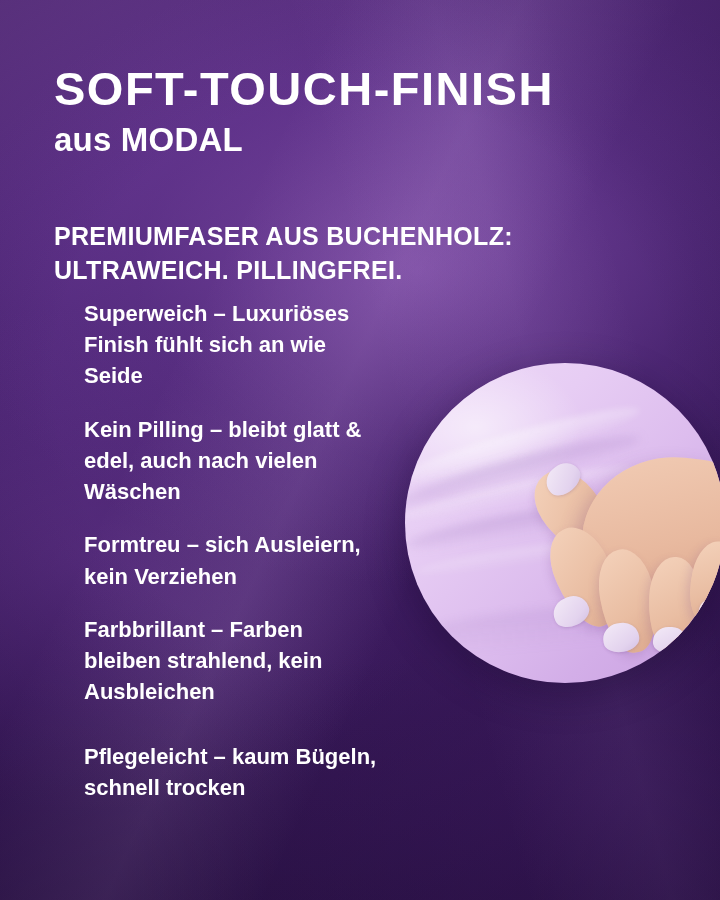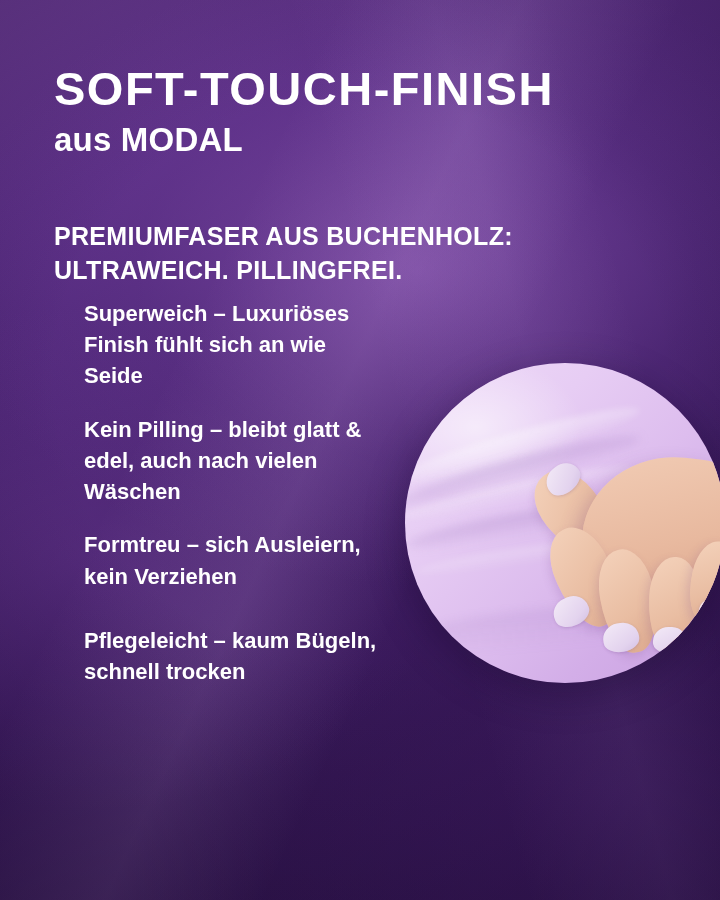--- a/index.html
+++ b/index.html
@@ -181,20 +181,21 @@
       <div class="line1">SOFT-TOUCH-FINISH</div>
       <div class="line2">aus MODAL</div>
     </div>
 
     <div class="subhead">PREMIUMFASER AUS BUCHENHOLZ: ULTRAWEICH. PILLINGFREI.</div>
 
     <div class="bullets">
       <div class="bullet">Superweich – Luxuriöses Finish fühlt sich an wie Seide</div>
       <div class="bullet">Kein Pilling – bleibt glatt &amp; edel, auch nach vielen Wäschen</div>
       <div class="bullet">Formtreu – sich Ausleiern, kein Verziehen</div>
+      <div class="bullet">Farbbrillant – Farben bleiben strahlend, kein Ausbleichen</div>
       <div class="bullet">Pflegeleicht – kaum Bügeln, schnell trocken</div>
     </div>
 
     <div class="photo-circle">
       <div class="fabric"></div>
       <div class="shade s1"></div>
       <div class="fold f1"></div>
       <div class="shade s2"></div>
       <div class="fold f2"></div>
       <div class="fold f3"></div>

